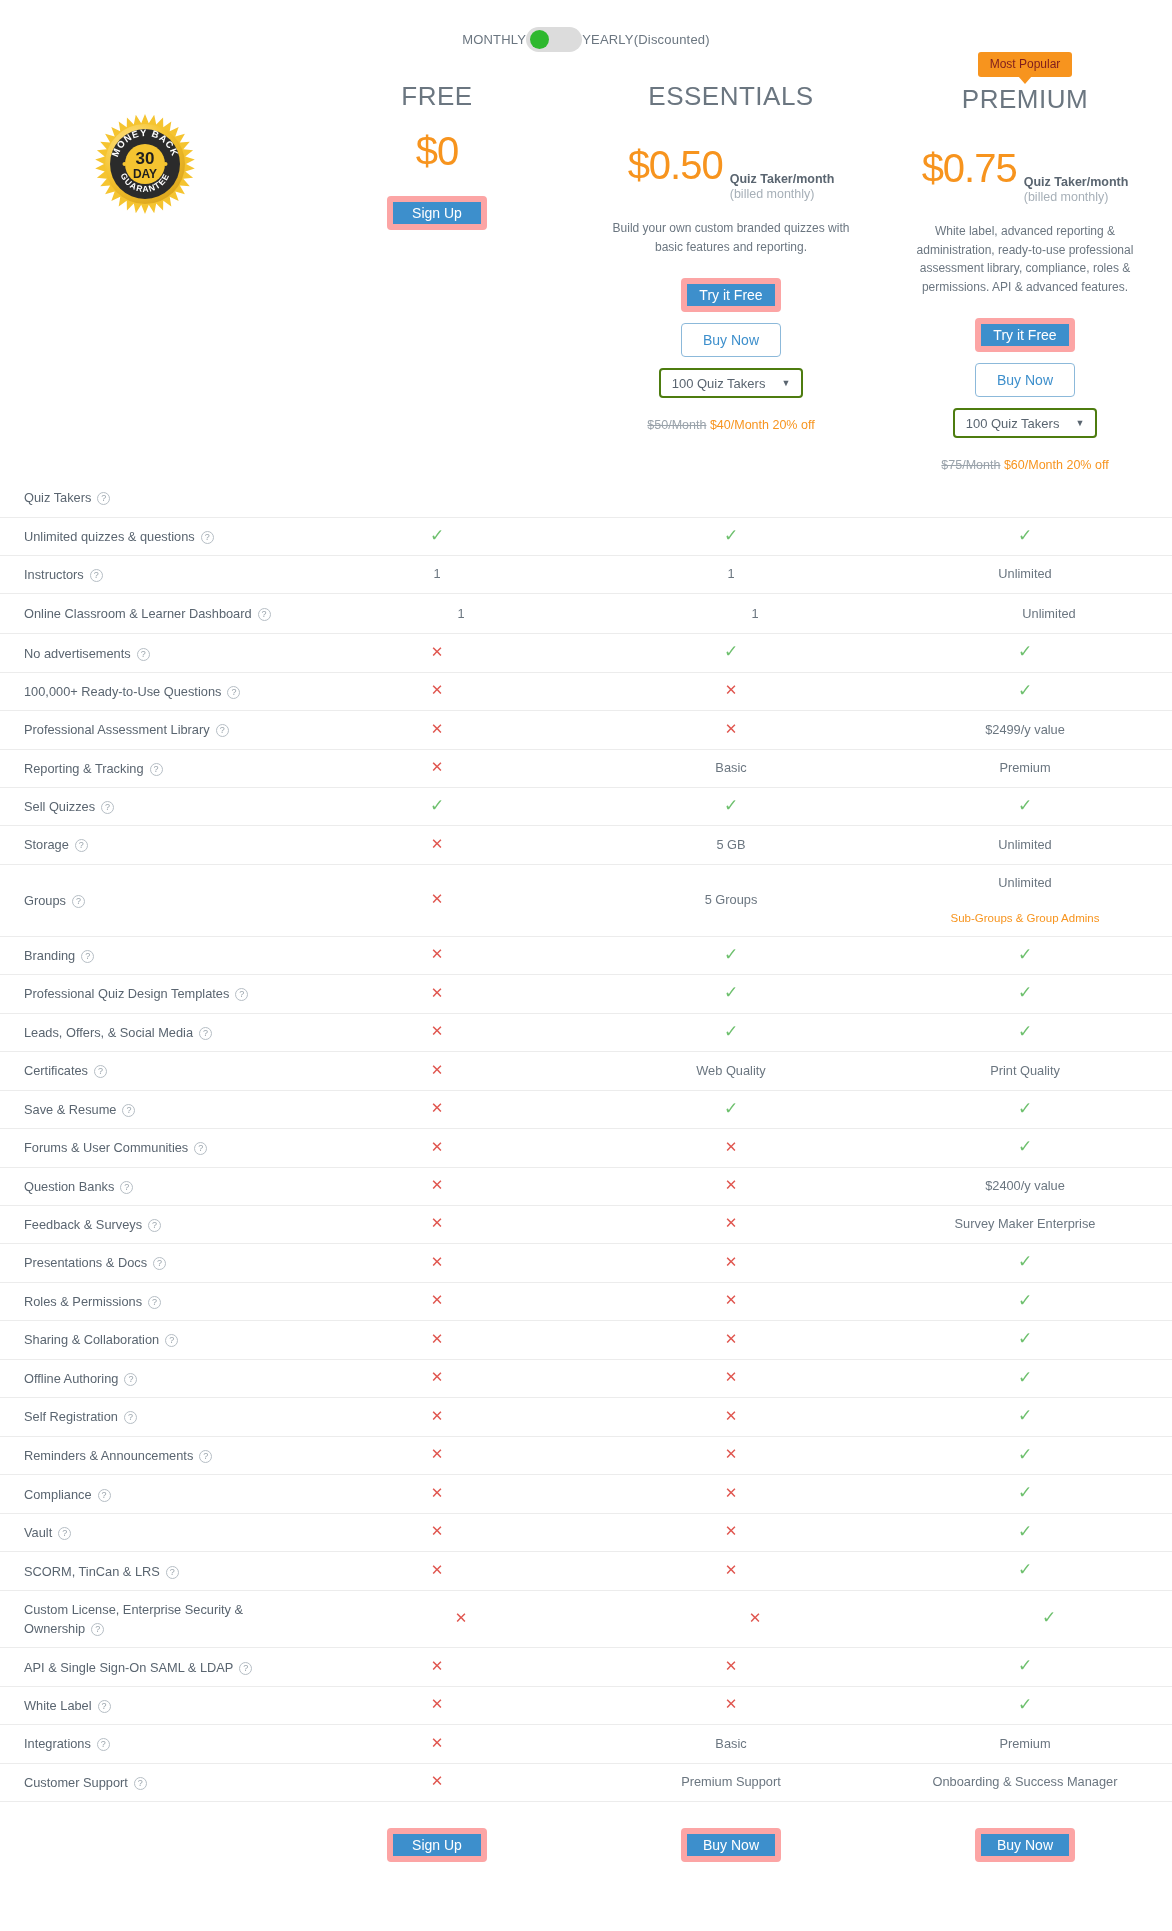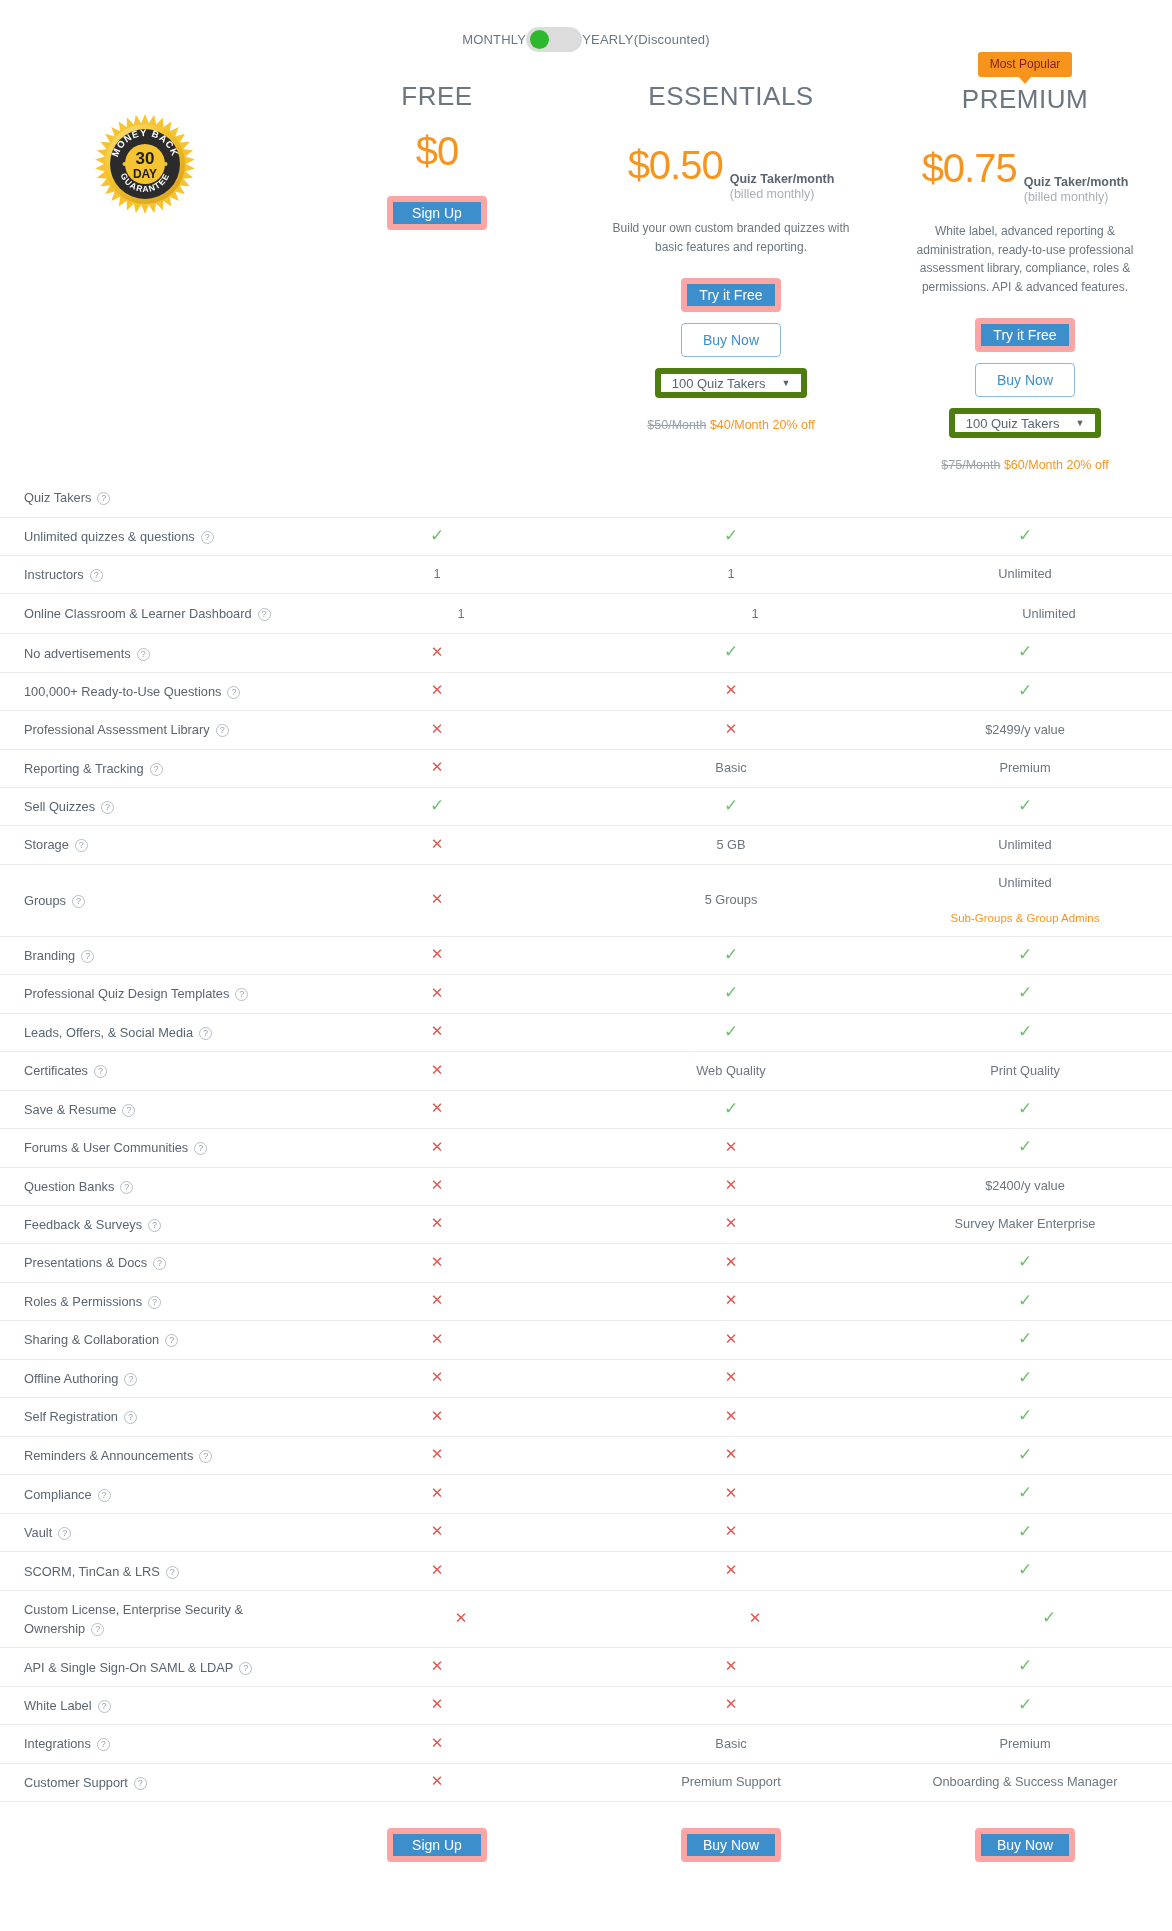--- a/index.html
+++ b/index.html
@@ -129,21 +129,21 @@
     height: 34px;
   }
   .btn-primary { background: #3d8fcc; color: #fff; border: 6px solid #fca5a5; }
   .btn-ghost { background: #fff; color: #3d8fcc; border: 1px solid #8cb9da; }
 
   .qt-select {
     display: inline-flex;
     align-items: center;
     justify-content: center;
     gap: 16px;
-    border: 6px solid #4d7c0f;
+    border: 2px solid #4d7c0f;
     border-radius: 4px;
     background: #fff;
     color: #5a6570;
     font-size: 13px;
     height: 30px;
     padding: 0 11px;
     cursor: pointer;
     white-space: nowrap;
   }
   .qt-select .caret { font-size: 9px; color: #5a6570; }

